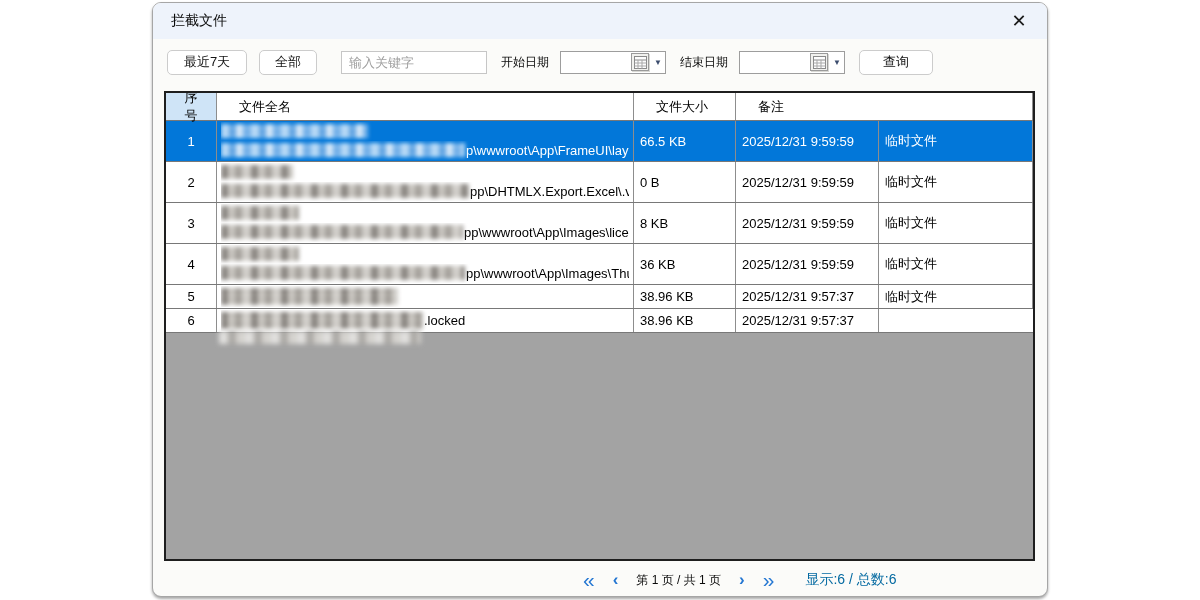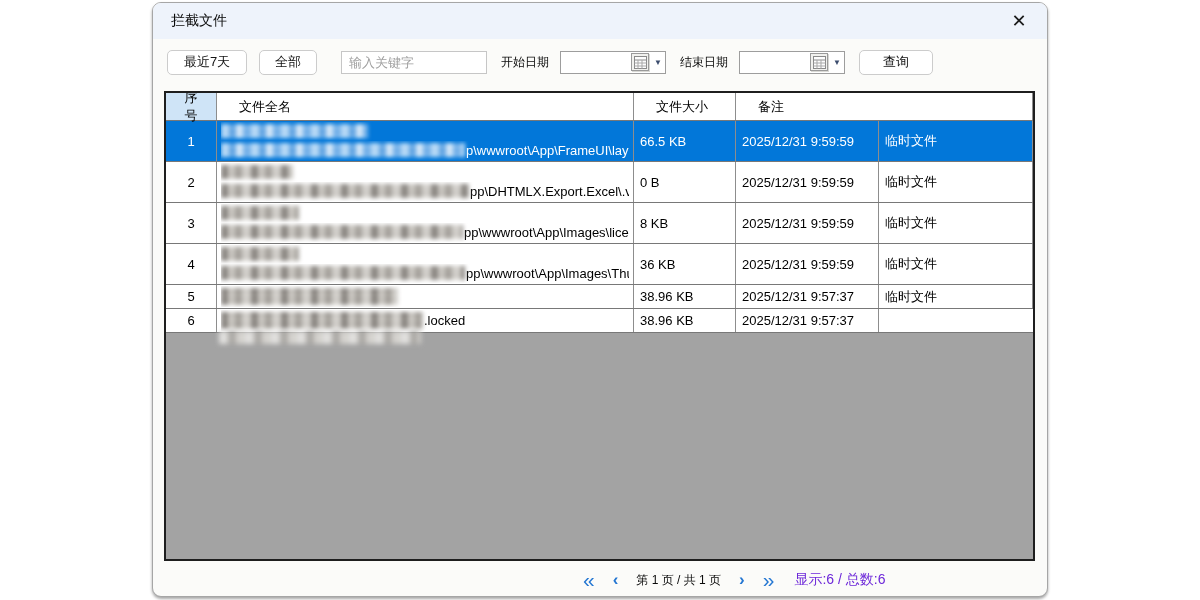--- a/index.html
+++ b/index.html
@@ -71,21 +71,21 @@
     background-color:#c3c1bd;
     background-image:repeating-linear-gradient(90deg, rgba(255,255,255,.5) 0 9px,
       rgba(150,147,143,.5) 9px 17px, rgba(225,223,219,.6) 17px 26px);
     filter: blur(2.5px); }
 
   .pager { position:absolute; left:430px; top:564px; height:26px; display:flex;
            align-items:center; gap:18px; }
   .pbtn { color:#2376d2; font-size:21px; line-height:22px; cursor:pointer; font-weight:500; }
   .pbtn.sm { font-size:17px; font-weight:700; }
   .plabel { font-size:12px; color:#0a0a0a; }
-  .psummary { font-size:14px; color:#6d28d9; margin-left:2px; }
+  .psummary { font-size:14px; color:#0369a1; margin-left:13px; }
 </style>
 </head>
 <body>
 
 <div class="stage">
   <div class="dialog">
 
     <div class="titlebar">
       <span class="title">拦截文件</span>
       <span class="close">✕</span>

